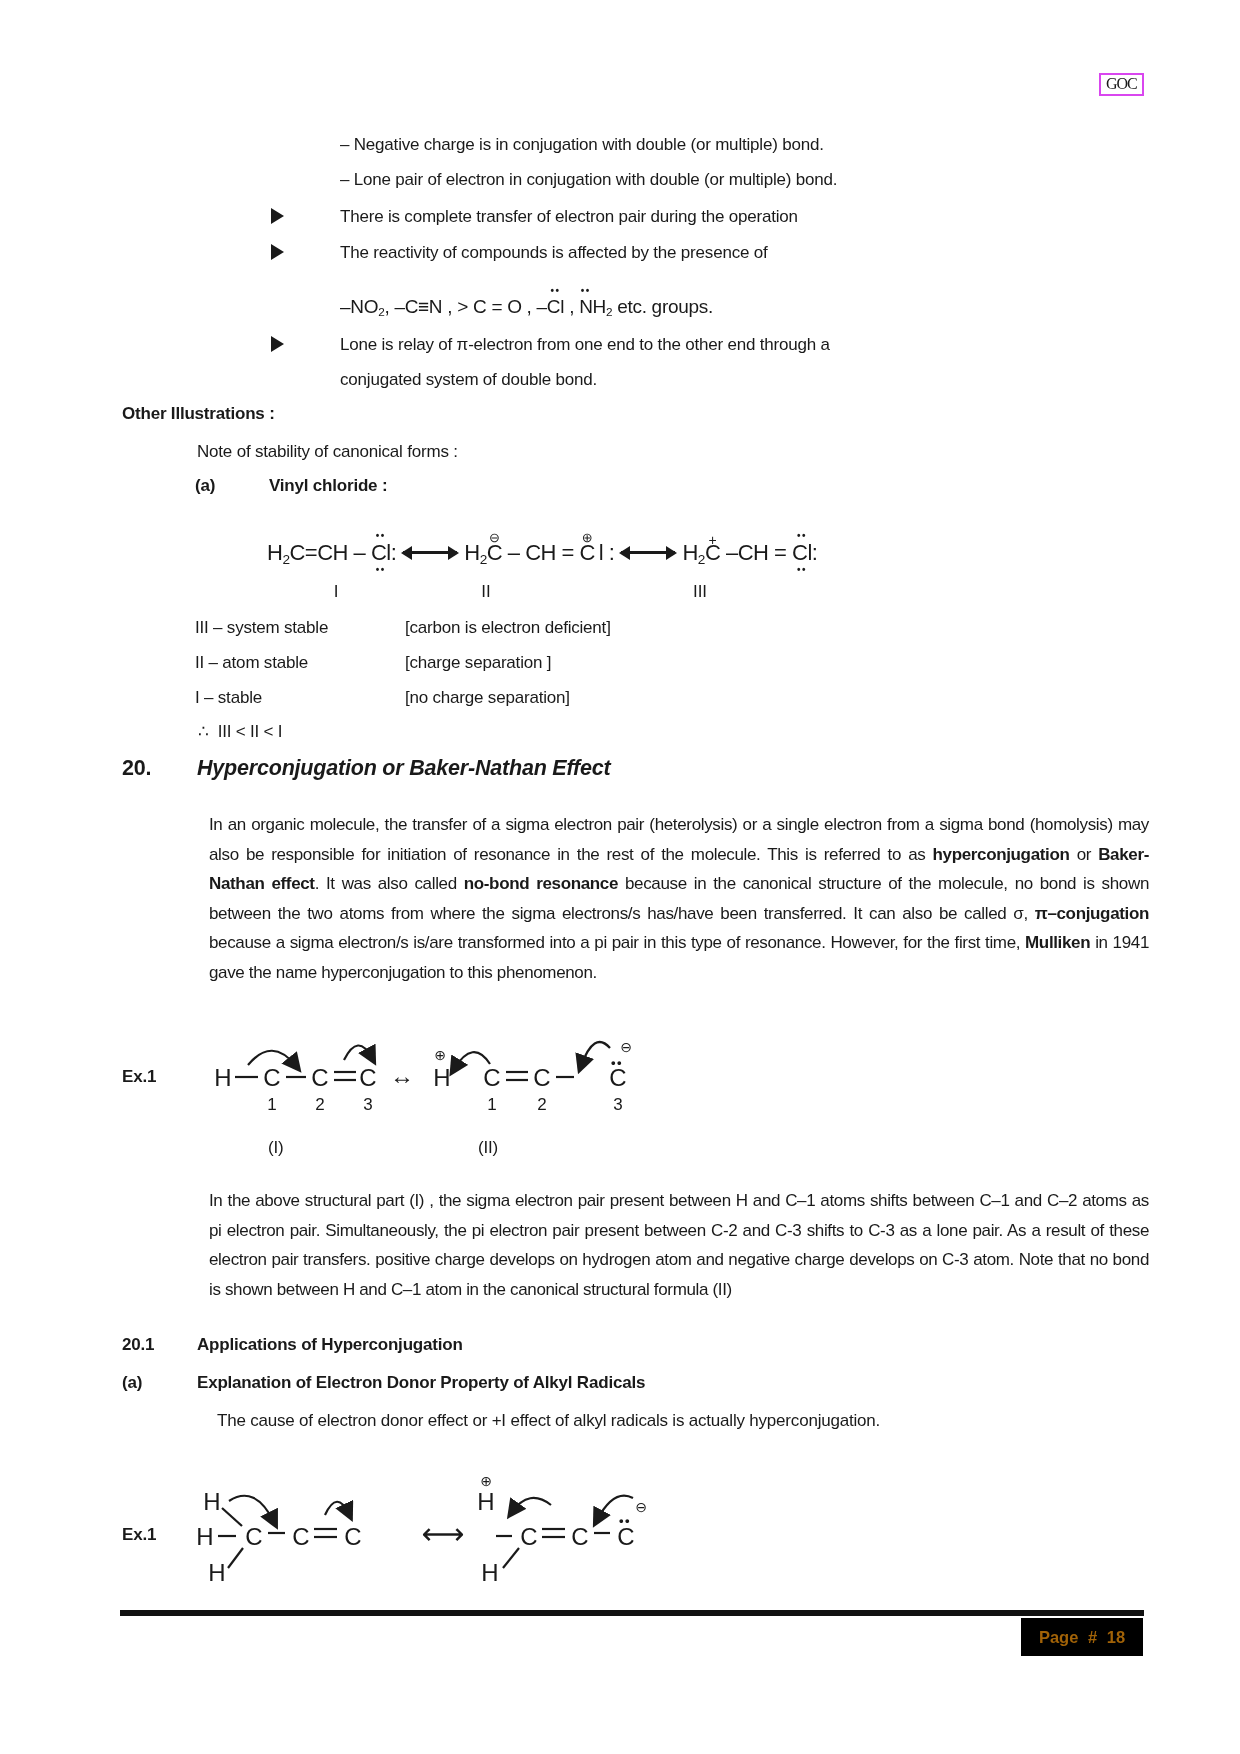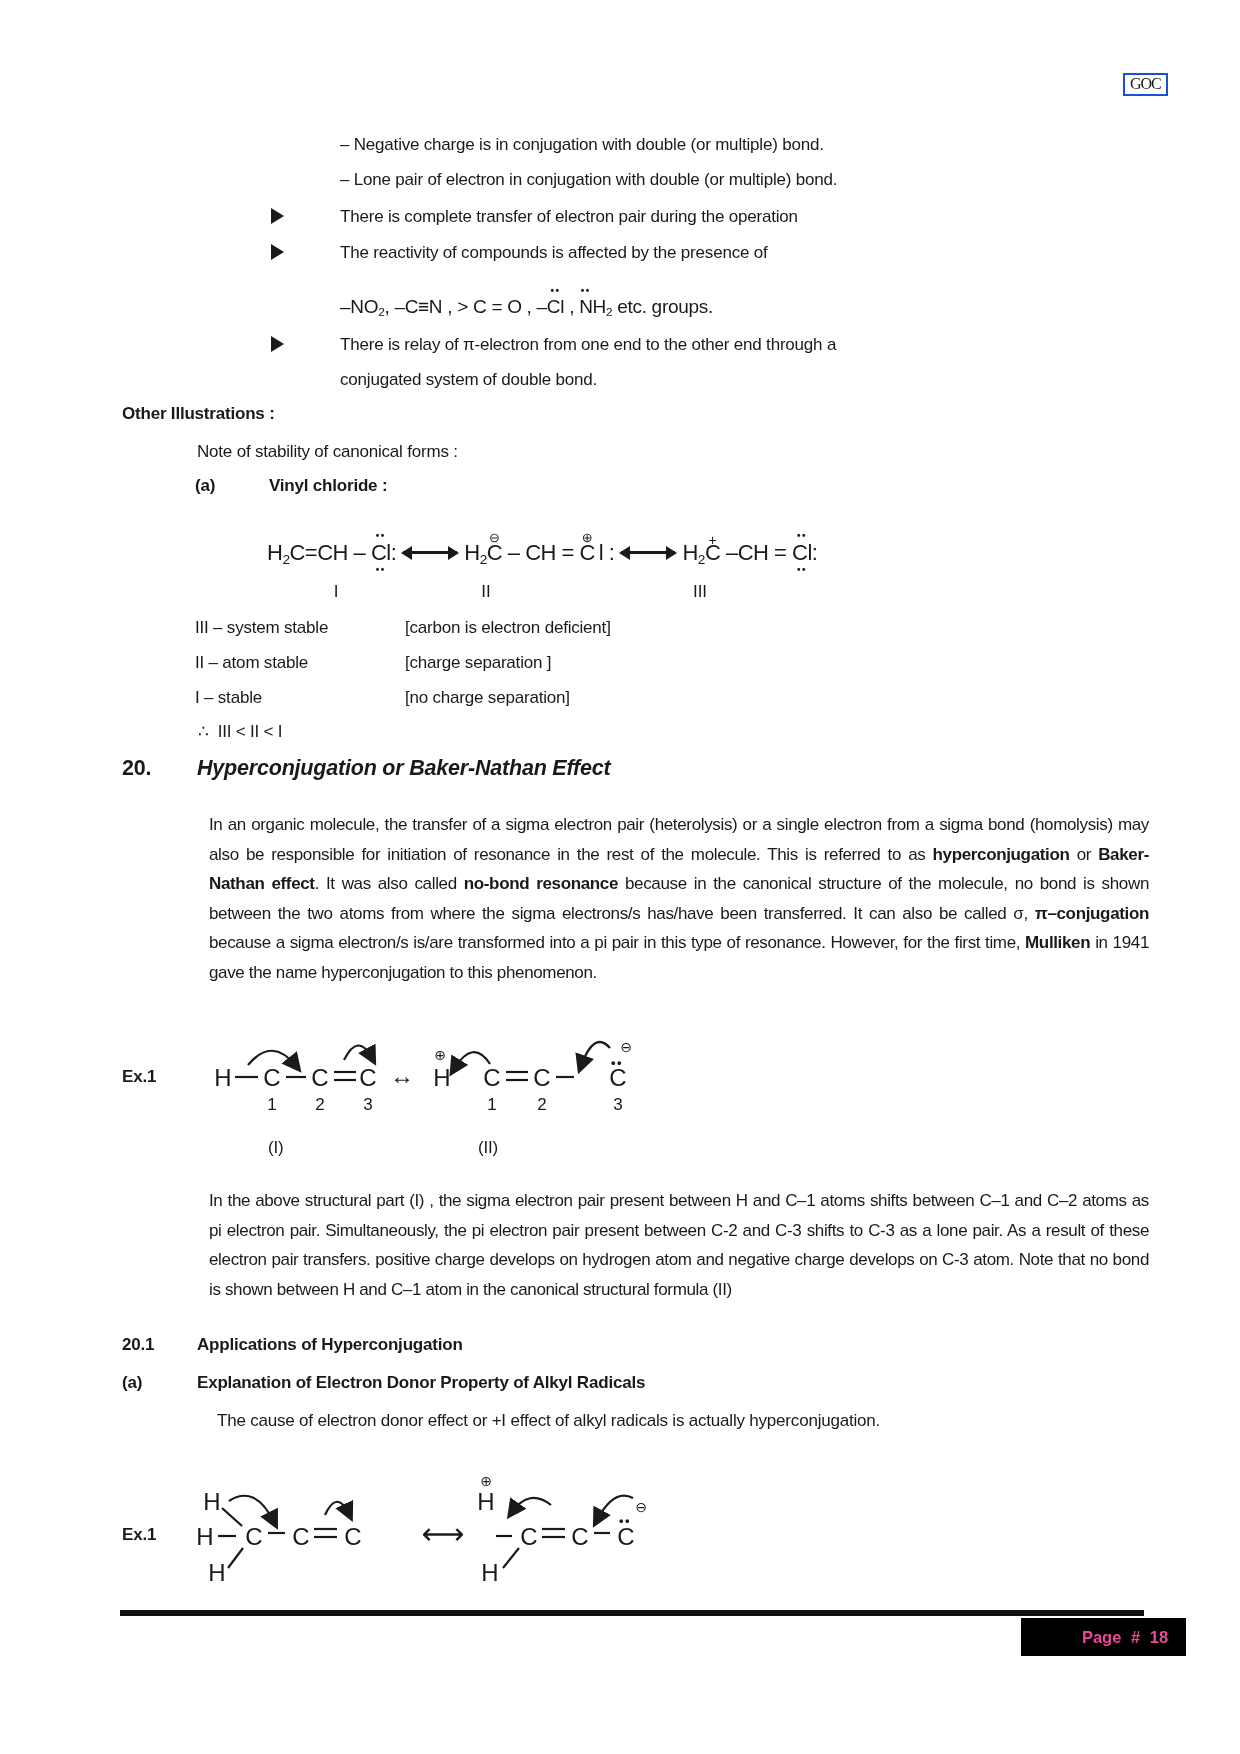--- a/index.html
+++ b/index.html
@@ -26,25 +26,25 @@
   .dots-a{position:absolute;top:-9px;left:50%;transform:translateX(-50%);
        font-size:10px;font-weight:bold;letter-spacing:1.5px;line-height:10px;}
   .dots-b{position:absolute;bottom:-9px;left:50%;transform:translateX(-50%);
        font-size:10px;font-weight:bold;letter-spacing:1.5px;line-height:10px;}
   .larrow{display:inline-block;position:relative;width:54px;height:3px;background:#1a1a1a;
        vertical-align:6px;margin:0 7px;}
   .larrow::before{content:"";position:absolute;left:-2px;top:-5.5px;
        border-right:11px solid #1a1a1a;border-top:7px solid transparent;border-bottom:7px solid transparent;}
   .larrow::after{content:"";position:absolute;right:-2px;top:-5.5px;
        border-left:11px solid #1a1a1a;border-top:7px solid transparent;border-bottom:7px solid transparent;}
-  .goc{border:2px solid #1d4ed8;font-family:"Liberation Serif",serif;font-size:16px;
-       letter-spacing:-1px;padding:0px 5px 1px 5px;font-weight:500;margin-left:24px;}
+  .goc{border:2px solid #d946ef;font-family:"Liberation Serif",serif;font-size:16px;
+       letter-spacing:-1px;padding:0px 5px 1px 5px;font-weight:500;}
   .roman{font-size:17px;transform:translateX(-50%);}
-  .badge{background:#000;color:#ec4899;font-size:16.5px;font-weight:bold;word-spacing:5px;
-       width:122px;height:38px;display:flex;align-items:center;justify-content:center;padding-left:43px;}
+  .badge{background:#000;color:#a16207;font-size:16.5px;font-weight:bold;word-spacing:5px;
+       width:122px;height:38px;display:flex;align-items:center;justify-content:center;}
   .fline{background:#111;height:6px;width:1024px;}
   svg text{fill:#1a1a1a;font-family:"Liberation Sans",sans-serif;}
   svg .atom{font-size:24px;}
   svg .num{font-size:17px;}
   svg .sym{font-size:14px;}
   svg .dts{font-size:13px;font-weight:bold;letter-spacing:1.5px;}
   svg path.arc{fill:none;stroke:#1a1a1a;stroke-width:2.2;}
   svg line{stroke:#1a1a1a;stroke-width:2.2;}
 </style>
 </head>
@@ -59,21 +59,21 @@
 <div class="abs t" style="left:340px;top:206px;">There is complete transfer of electron pair during the operation</div>
 
 <div class="abs tri" style="left:271px;top:244px;"></div>
 <div class="abs t" style="left:340px;top:242px;">The reactivity of compounds is affected by the presence of</div>
 
 <div class="abs grp" style="left:340px;top:295px;">
   <span>–NO</span><sub>2</sub><span>,</span><span> –C≡N , &gt; C = O , –</span><span class="rel"><span class="dots-a">••</span><span>Cl</span></span><span> , </span><span class="rel"><span class="dots-a">••</span><span>N</span></span><span>H</span><sub>2</sub><span>  etc. groups.</span>
 </div>
 
 <div class="abs tri" style="left:271px;top:336px;"></div>
-<div class="abs t" style="left:340px;top:334px;">There is relay of π-electron from one end to the other end through a</div>
+<div class="abs t" style="left:340px;top:334px;">Lone is relay of π-electron from one end to the other end through a</div>
 <div class="abs t" style="left:340px;top:369px;">conjugated system of double bond.</div>
 
 <div class="abs t b" style="left:122px;top:403px;">Other Illustrations :</div>
 <div class="abs t" style="left:197px;top:441px;">Note of stability of canonical forms :</div>
 <div class="abs t b" style="left:195px;top:475px;">(a)</div>
 <div class="abs t b" style="left:269px;top:475px;">Vinyl chloride :</div>
 
 <div class="abs chem" style="left:267px;top:540px;">
   <span class="rel"><span>H</span><sub>2</sub><span>C=CH – </span><span class="rel"><span class="dots-a">••</span><span class="dots-b">••</span><span>Cl</span></span><span>:</span></span><span class="larrow"></span><span class="rel"><span>H</span><sub>2</sub><span class="rel"><span class="chg">⊖</span><span>C</span></span><span> – CH = </span><span class="rel"><span class="chg">⊕</span><span>C</span></span> <span>l</span><span> :</span></span><span class="larrow"></span><span class="rel"><span>H</span><sub>2</sub><span class="rel"><span class="chgp">+</span><span>C</span></span><span> –CH = </span><span class="rel"><span class="dots-a">••</span><span class="dots-b">••</span><span>Cl</span></span><span>:</span></span>
 </div>

